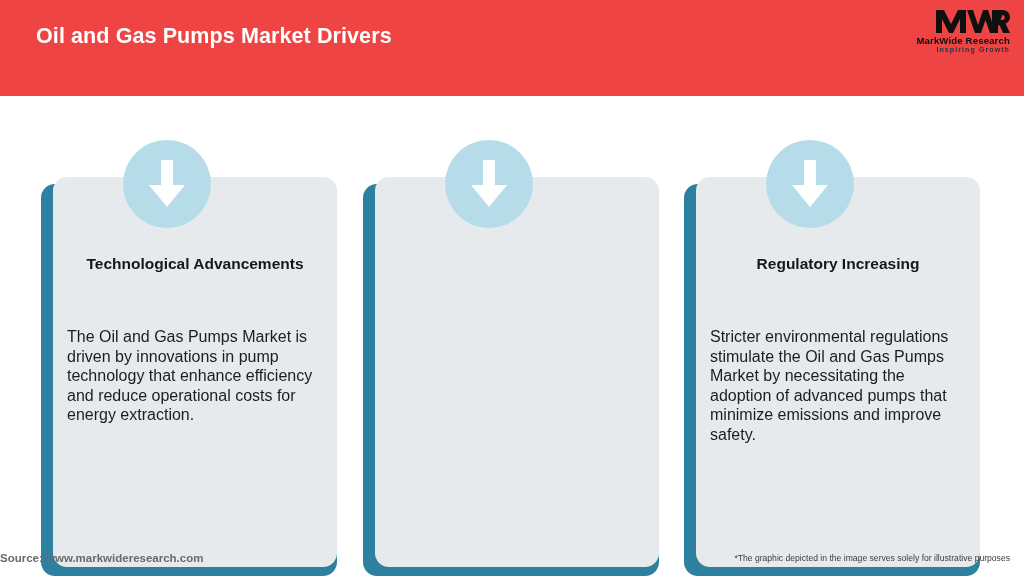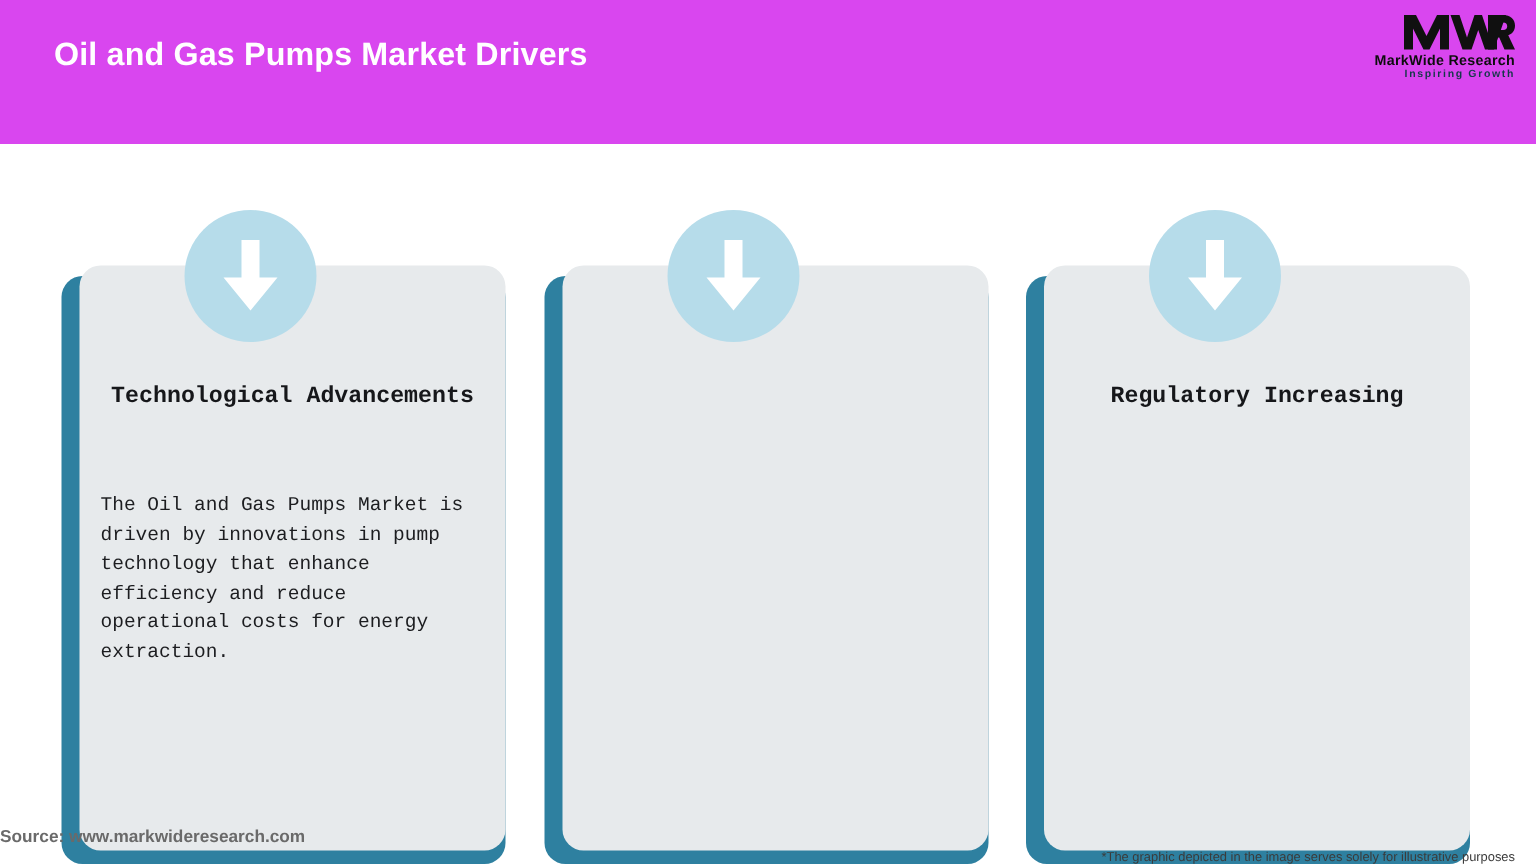--- a/index.html
+++ b/index.html
@@ -16,21 +16,21 @@
     position: relative;
   }
 
   
   .header {
     position: absolute;
     left: 0;
     top: 0;
     width: 1024px;
     height: 96px;
-    background: #d946ef;
+    background: #ef4444;
     box-sizing: border-box;
   }
   .header-title {
     position: absolute;
     left: 36px;
     top: 24px;
     font-size: 21.5px;
     font-weight: bold;
     color: #ffffff;
     letter-spacing: 0.1px;
@@ -76,21 +76,20 @@
     left: 0;
     top: 96px;
     width: 1024px;
     height: 440px;
   }
   .card-slot {
     position: absolute;
     top: 44px;
     width: 252px;
     height: 400px;
-    font-family: Liberation Mono, monospace;
   }
   .card-slot.c0 { left: 41px; }
   .card-slot.c1 { left: 363px; }
   .card-slot.c2 { left: 684px; }
 
   
   .card-frame {
     position: absolute;
     left: 0;
     top: 44px;
@@ -121,21 +120,21 @@
     font-weight: bold;
     color: #16171a;
     padding: 0 10px;
     box-sizing: border-box;
   }
   .card-body {
     position: absolute;
     left: 14px;
     right: 14px;
     top: 150px;
-    font-size: 13px;
+    font-size: 16px;
     line-height: 19.5px;
     color: #1c1d20;
     text-align: left;
   }
 
   
   .icon-badge {
     position: absolute;
     top: 0px;
     left: 50%;
@@ -161,21 +160,21 @@
     right: 0;
     bottom: 12px;
     text-align: left;
     font-size: 11.5px;
     font-weight: bold;
     color: #6a6a6a;
   }
   .disclaimer {
     position: absolute;
     right: 14px;
-    bottom: 0;
+    bottom: 13px;
     font-size: 8.6px;
     color: #3b3b3b;
     white-space: nowrap;
     text-align: right;
   }
 </style>
 </head>
 <body>
 
 <div class="header">
@@ -217,20 +216,21 @@
       <svg width="38" height="48" viewBox="0 0 38 48" xmlns="http://www.w3.org/2000/svg">
         <path d="M13 0 L25 0 L25 25 L37 25 L19 47 L1 25 L13 25 Z" fill="#FFFFFF"></path>
       </svg>
     </div>
   </div>
 
   <div class="card-slot c2">
     <div class="card-frame"></div>
     <div class="card">
       <div class="card-title">Regulatory Increasing</div>
+      <div class="card-body">Stricter environmental regulations stimulate the Oil and Gas Pumps Market by necessitating the adoption of advanced pumps that minimize emissions and improve safety.</div>
     </div>
     <div class="icon-badge">
       <svg width="38" height="48" viewBox="0 0 38 48" xmlns="http://www.w3.org/2000/svg">
         <path d="M13 0 L25 0 L25 25 L37 25 L19 47 L1 25 L13 25 Z" fill="#FFFFFF"></path>
       </svg>
     </div>
   </div>
 
 </div>
 

